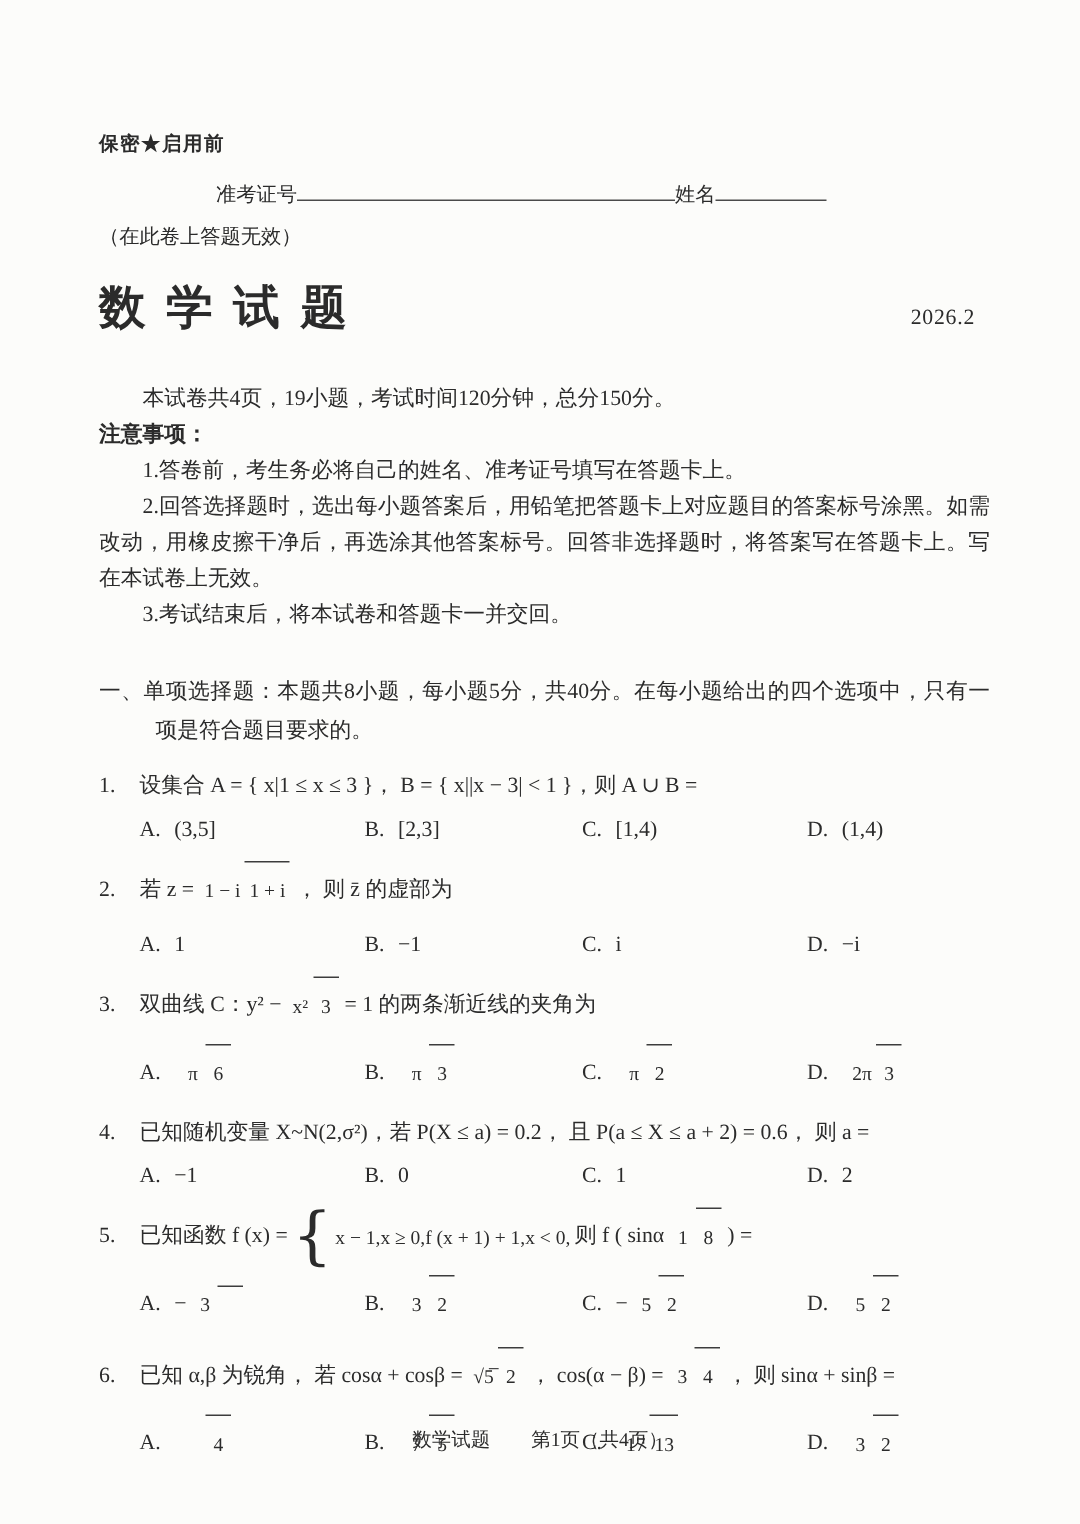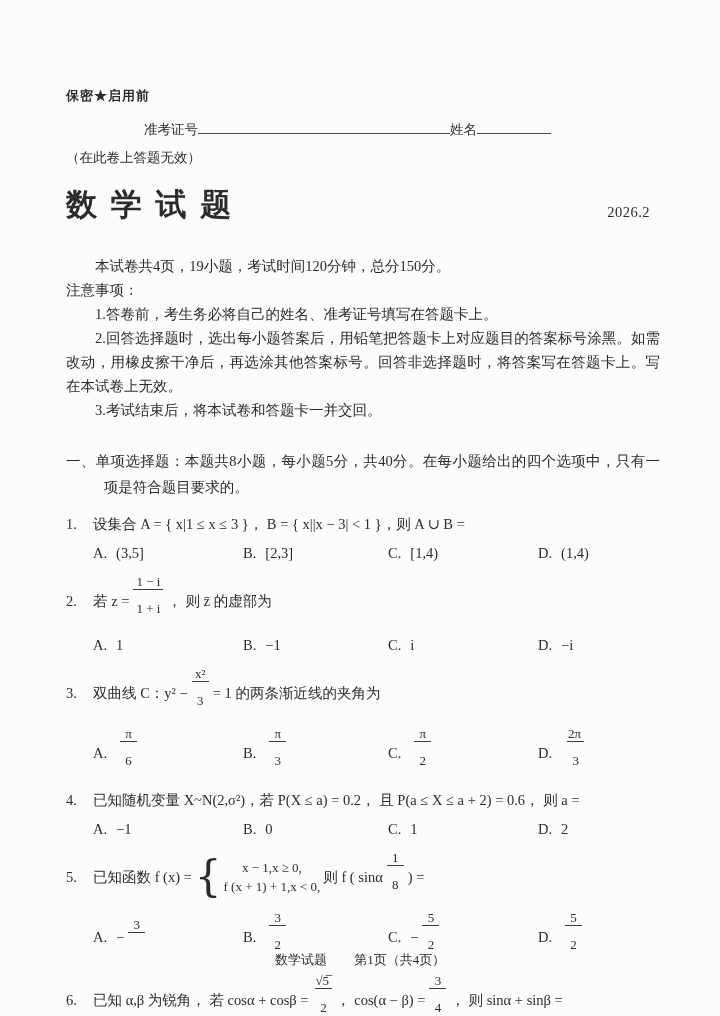--- a/index.html
+++ b/index.html
@@ -13,39 +13,39 @@
   .secrecy{font-weight:bold;font-size:13px;letter-spacing:1px}
   .id-row{margin:10px 0 0 78px;font-size:13.5px;white-space:nowrap}
   .blank{display:inline-block;border-bottom:1px solid #4a4a4a;height:15px;vertical-align:baseline}
   .blank.adm{width:252px}
   .blank.name{width:74px}
   .invalid-note{font-size:13.5px;margin-top:4px}
   .title-row{position:relative;text-align:left;margin-top:12px;height:46px}
   .exam-title{font-size:31px;font-weight:bold;letter-spacing:3px;line-height:46px}
   .exam-date{position:absolute;right:10px;bottom:4px;font-size:14.5px;letter-spacing:.5px}
   .intro{margin-top:26px;text-indent:2em}
-  .notice-title{font-weight:normal}
+  .notice-title{font-weight:bold}
   .notice-item{text-indent:2em;text-align:justify}
   .section-title{font-weight:normal;margin-top:26px;padding-left:2.6em;text-indent:-2.6em;text-align:justify;line-height:26px}
   .question{margin-top:8px}
   .q1{margin-top:12px}
   .stem{display:flex;align-items:center;min-height:24px}
   .qnum{width:27px;flex:none}
   .qtokens{display:inline-flex;align-items:center;flex-wrap:wrap}
   .mtxt{white-space:pre-wrap}
   .options{display:grid;grid-template-columns:150px 145px 150px 1fr;padding-left:27px;margin-top:5px;align-items:center}
   .opt{display:inline-flex;align-items:center}
   .opt-label{margin-right:9px}
   .opt-val{display:inline-flex;align-items:center}
-  .frac{display:inline-flex;flex-direction:column;align-items:flex-end;margin:1px 4px;font-size:13px;line-height:15px}
+  .frac{display:inline-flex;align-items:center;margin:1px 4px;font-size:13px;line-height:15px}
   .frac .fnum{padding:0 3px;min-width:11px;text-align:center;min-height:14px}
   .frac .fden{border-top:1.2px solid #3c3c3c;padding:11px 3px;min-width:11px;text-align:center;min-height:2px}
   .cases{display:inline-flex;align-items:center;margin:0 3px}
   .cases .brace{font-size:42px;font-weight:300;line-height:40px;margin-right:2px;font-family:"DejaVu Serif",serif}
-  .cases .rows{display:flex;flex-direction:column;font-size:13px;line-height:19px;text-align:center}
+  .cases .rows{display:flex;font-size:13px;line-height:19px;text-align:right}
   .footer{position:absolute;left:0;right:0;bottom:44px;text-align:center;font-size:13px}
   .footer span{margin:12px 12px}
 </style>
 </head>
 <body>
 
 <div class="page">
 
   <div class="secrecy">保密★启用前</div>
 

